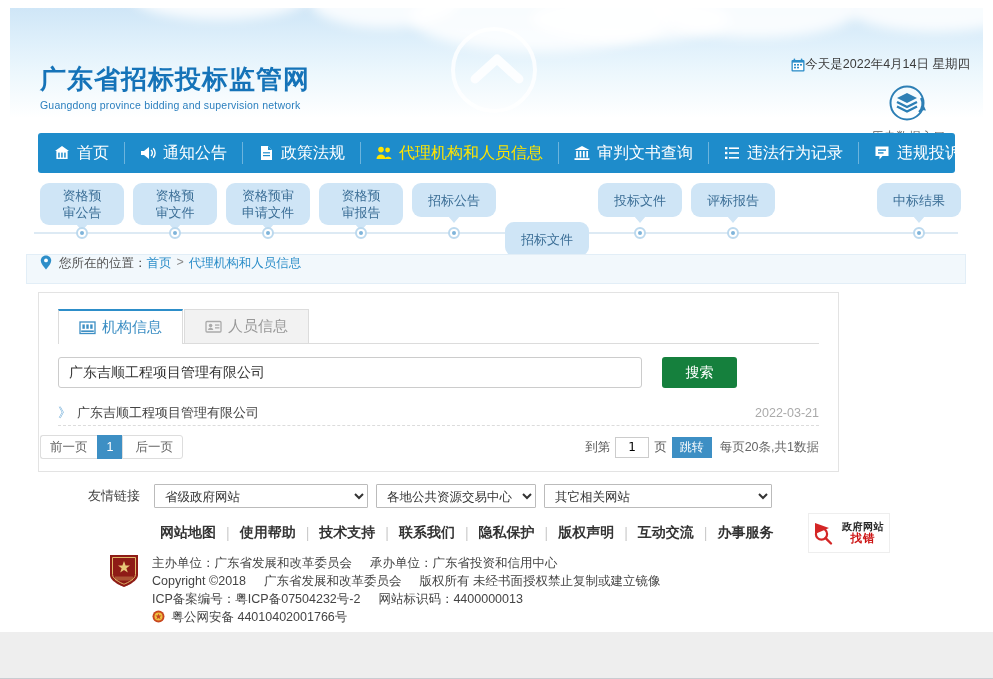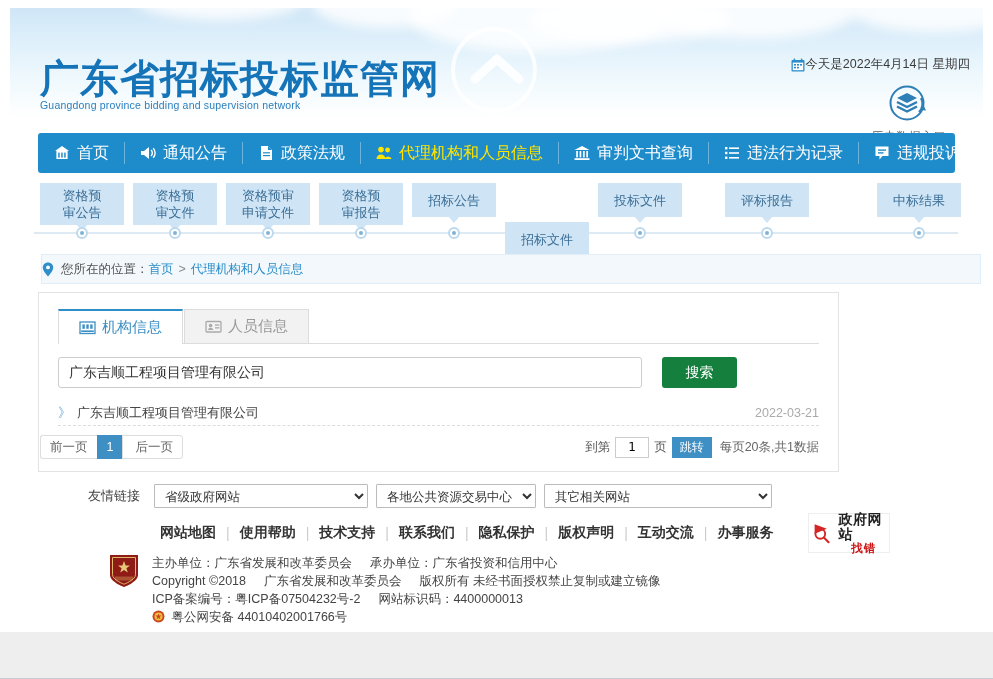--- a/index.html
+++ b/index.html
@@ -42,21 +42,21 @@
     left: 441px; top: 19px;
     width: 86px; height: 86px;
     border: 4px solid rgba(255,255,255,0.80);
     border-radius: 50%;
   }
   .watermark svg { position: absolute; left: 14px; top: 18px; }
 
   .logo-wrap { position: absolute; left: 30px; top: 53px; }
   .logo-cn {
     font-family: "DejaVu Sans", sans-serif;
-    font-size: 39px; font-weight: bold;
+    font-size: 26px; font-weight: bold;
     color: #1573b8; letter-spacing: 1px;
     line-height: 36px;
     white-space: nowrap;
   }
   .logo-en {
     font-family: "Liberation Sans", sans-serif;
     font-size: 10.5px; color: #2a7fbe;
     letter-spacing: 0.2px; margin-top: 2px;
     white-space: nowrap;
   }
@@ -125,21 +125,21 @@
     width: 924px; height: 2px;
     background: #ddeaf4;
   }
   .step {
     position: absolute;
     top: 0; width: 84px;
   }
   .step-box {
     width: 84px; min-height: 34px;
     background: #cfe5f6;
-    border-radius: 0;
+    border-radius: 9px;
     color: #3b6e96;
     font-size: 13px;
     line-height: 17px;
     text-align: center;
     padding: 4px 2px;
     display: flex; align-items: center; justify-content: center;
     position: relative;
     cursor: pointer;
   }
   .step-box::after {
@@ -165,24 +165,24 @@
     background: #7fb4da;
   }
 
   
   .crumbbar {
     position: absolute;
     left: 26px; top: 254px;
     width: 940px; height: 30px;
     background: #f2f8fc;
     border: 1px solid #e2eef7;
-    display: flex; align-items: center;
+    display: flex; 
+    padding-left: 13px;
     font-size: 12.5px;
     color: #555555;
-    margin-left: 15px;
   }
   .pin-icon { margin-right: 7px; display: inline-flex; }
   .crumbbar a { color: #2d8ec9; text-decoration: none; cursor: pointer; }
   .crumbbar .sep { color: #8a8a8a; margin: 0 5px; }
 
   
   .card {
     position: absolute;
     left: 38px; top: 292px;
     width: 801px; height: 180px;
@@ -330,21 +330,21 @@
     position: absolute;
     left: 808px; top: 513px;
     width: 82px; height: 40px;
     background: #ffffff;
     border: 1px solid #eeeeee;
     display: flex; align-items: center;
     padding-left: 3px;
     cursor: pointer;
   }
   .gov-badge .gtext { margin-left: 2px; line-height: 1.05; }
-  .gov-badge .g1 { font-size: 14px; color: #222222; font-weight: bold; letter-spacing: 0.5px; }
+  .gov-badge .g1 { font-size: 10px; color: #222222; font-weight: bold; letter-spacing: 0.5px; }
   .gov-badge .g2 { font-size: 11.5px; color: #cc1111; font-weight: bold; text-align: center; letter-spacing: 1px; }
 
   .police-badge {
     position: absolute;
     left: 108px; top: 553px;
     width: 32px; height: 36px;
   }
 
   .foottext {
     position: absolute;
@@ -543,21 +543,21 @@
         <span>招标文件</span>
       </div>
       <div class="step-dot"></div>
     </div>
     <div class="step" style="left:572px;">
       <div class="step-box">
         <span>投标文件</span>
       </div>
       <div class="step-dot"></div>
     </div>
-    <div class="step" style="left:699px;">
+    <div class="step" style="left:665px;">
       <div class="step-box">
         <span>评标报告</span>
       </div>
       <div class="step-dot"></div>
     </div>
     <div class="step" style="left:851px;">
       <div class="step-box">
         <span>中标结果</span>
       </div>
       <div class="step-dot"></div>

